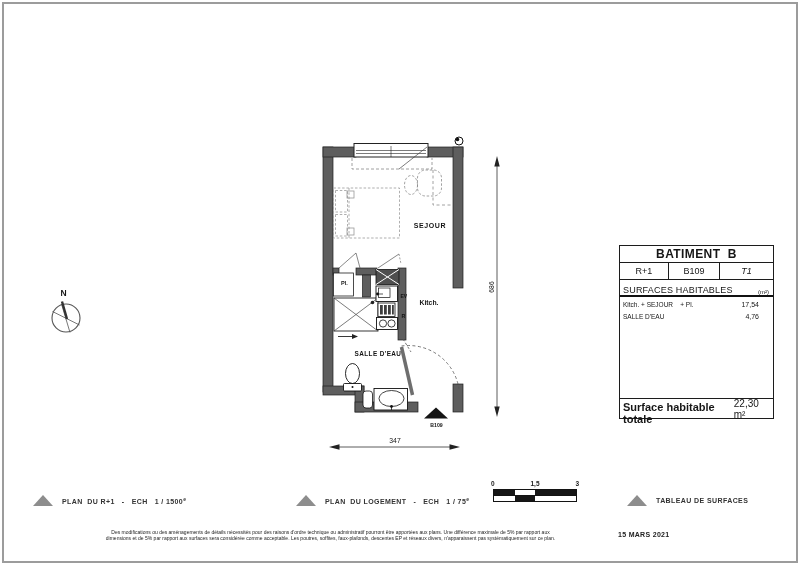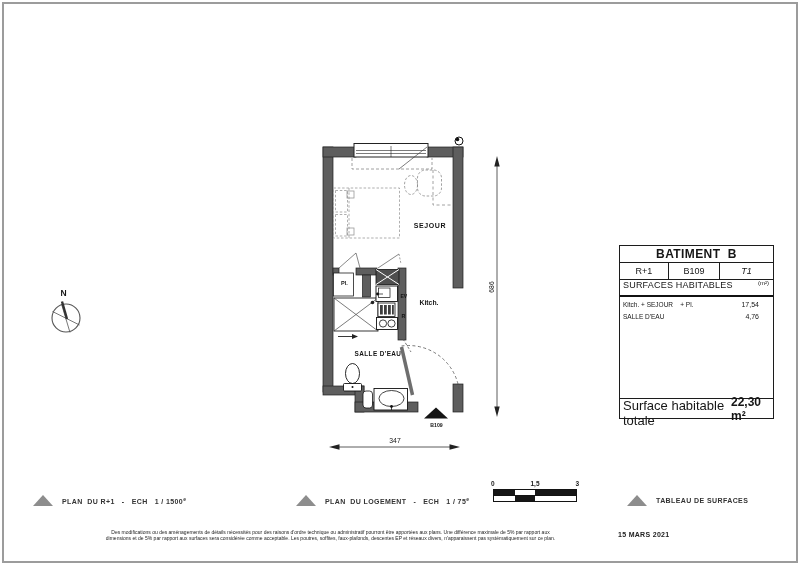--- a/index.html
+++ b/index.html
@@ -11,34 +11,34 @@
   
   .surface-table{position:absolute;left:619px;top:245px;width:153px;height:172px;
       border:1px solid #1c1c1c;display:flex;flex-direction:column;background:#fff;}
   .st-r1{height:16px;border-bottom:1px solid #1c1c1c;display:flex;align-items:center;
       justify-content:center;font-weight:700;font-size:12px;white-space:pre;letter-spacing:.4px;}
   .st-r2{height:16px;border-bottom:1px solid #1c1c1c;display:flex;font-size:9px;text-align:center;}
   .st-cell{display:flex;align-items:center;justify-content:center;}
   .st-c1{width:48px;border-right:1px solid #1c1c1c;}
   .st-c2{width:50px;border-right:1px solid #1c1c1c;}
   .st-c3{flex:1;font-style:italic;}
-  .st-r3{height:15px;border-bottom:2px solid #111;display:flex;align-items:flex-start;
+  .st-r3{height:15px;border-bottom:2px solid #111;display:flex;align-items:flex-end;
       justify-content:space-between;padding:0 4px 0 3px;}
   .st-r3 .title{font-size:9px;letter-spacing:.2px;}
   .st-r3 .unit{font-size:6px;}
   .st-rows{flex:1;position:relative;font-size:6.5px;}
   .st-row{position:absolute;left:3px;right:14px;display:flex;justify-content:space-between;}
   .st-row .lbl{white-space:pre;}
   .st-row .val{font-size:7px;}
   .st-row4{top:4px;}
   .st-row5{top:16px;}
   .st-total{height:19px;border-top:1px solid #1c1c1c;display:flex;align-items:center;
       justify-content:space-between;padding:0 4px 0 3px;}
-  .st-total .lbl{font-weight:400;font-size:13px;margin-top:8px;}
-  .st-total .val{font-size:12px;font-weight:bold;}
+  .st-total .lbl{font-weight:700;font-size:11px;margin-top:8px;}
+  .st-total .val{font-size:10px;}
 
   
   .legend-item{position:absolute;display:flex;align-items:center;gap:9px;}
   .tri{width:0;height:0;border-left:10px solid transparent;border-right:10px solid transparent;
       border-bottom:11px solid #8d8d8d;}
   .legend-label{font-size:7px;font-weight:700;letter-spacing:.4px;color:#333;white-space:pre;}
   .legend-label sup{font-size:5px;}
 
   .scale-bar{position:absolute;left:493px;top:480px;width:84px;}
   .sb-ticks{position:relative;height:9px;font-size:6.5px;font-weight:700;color:#222;}

